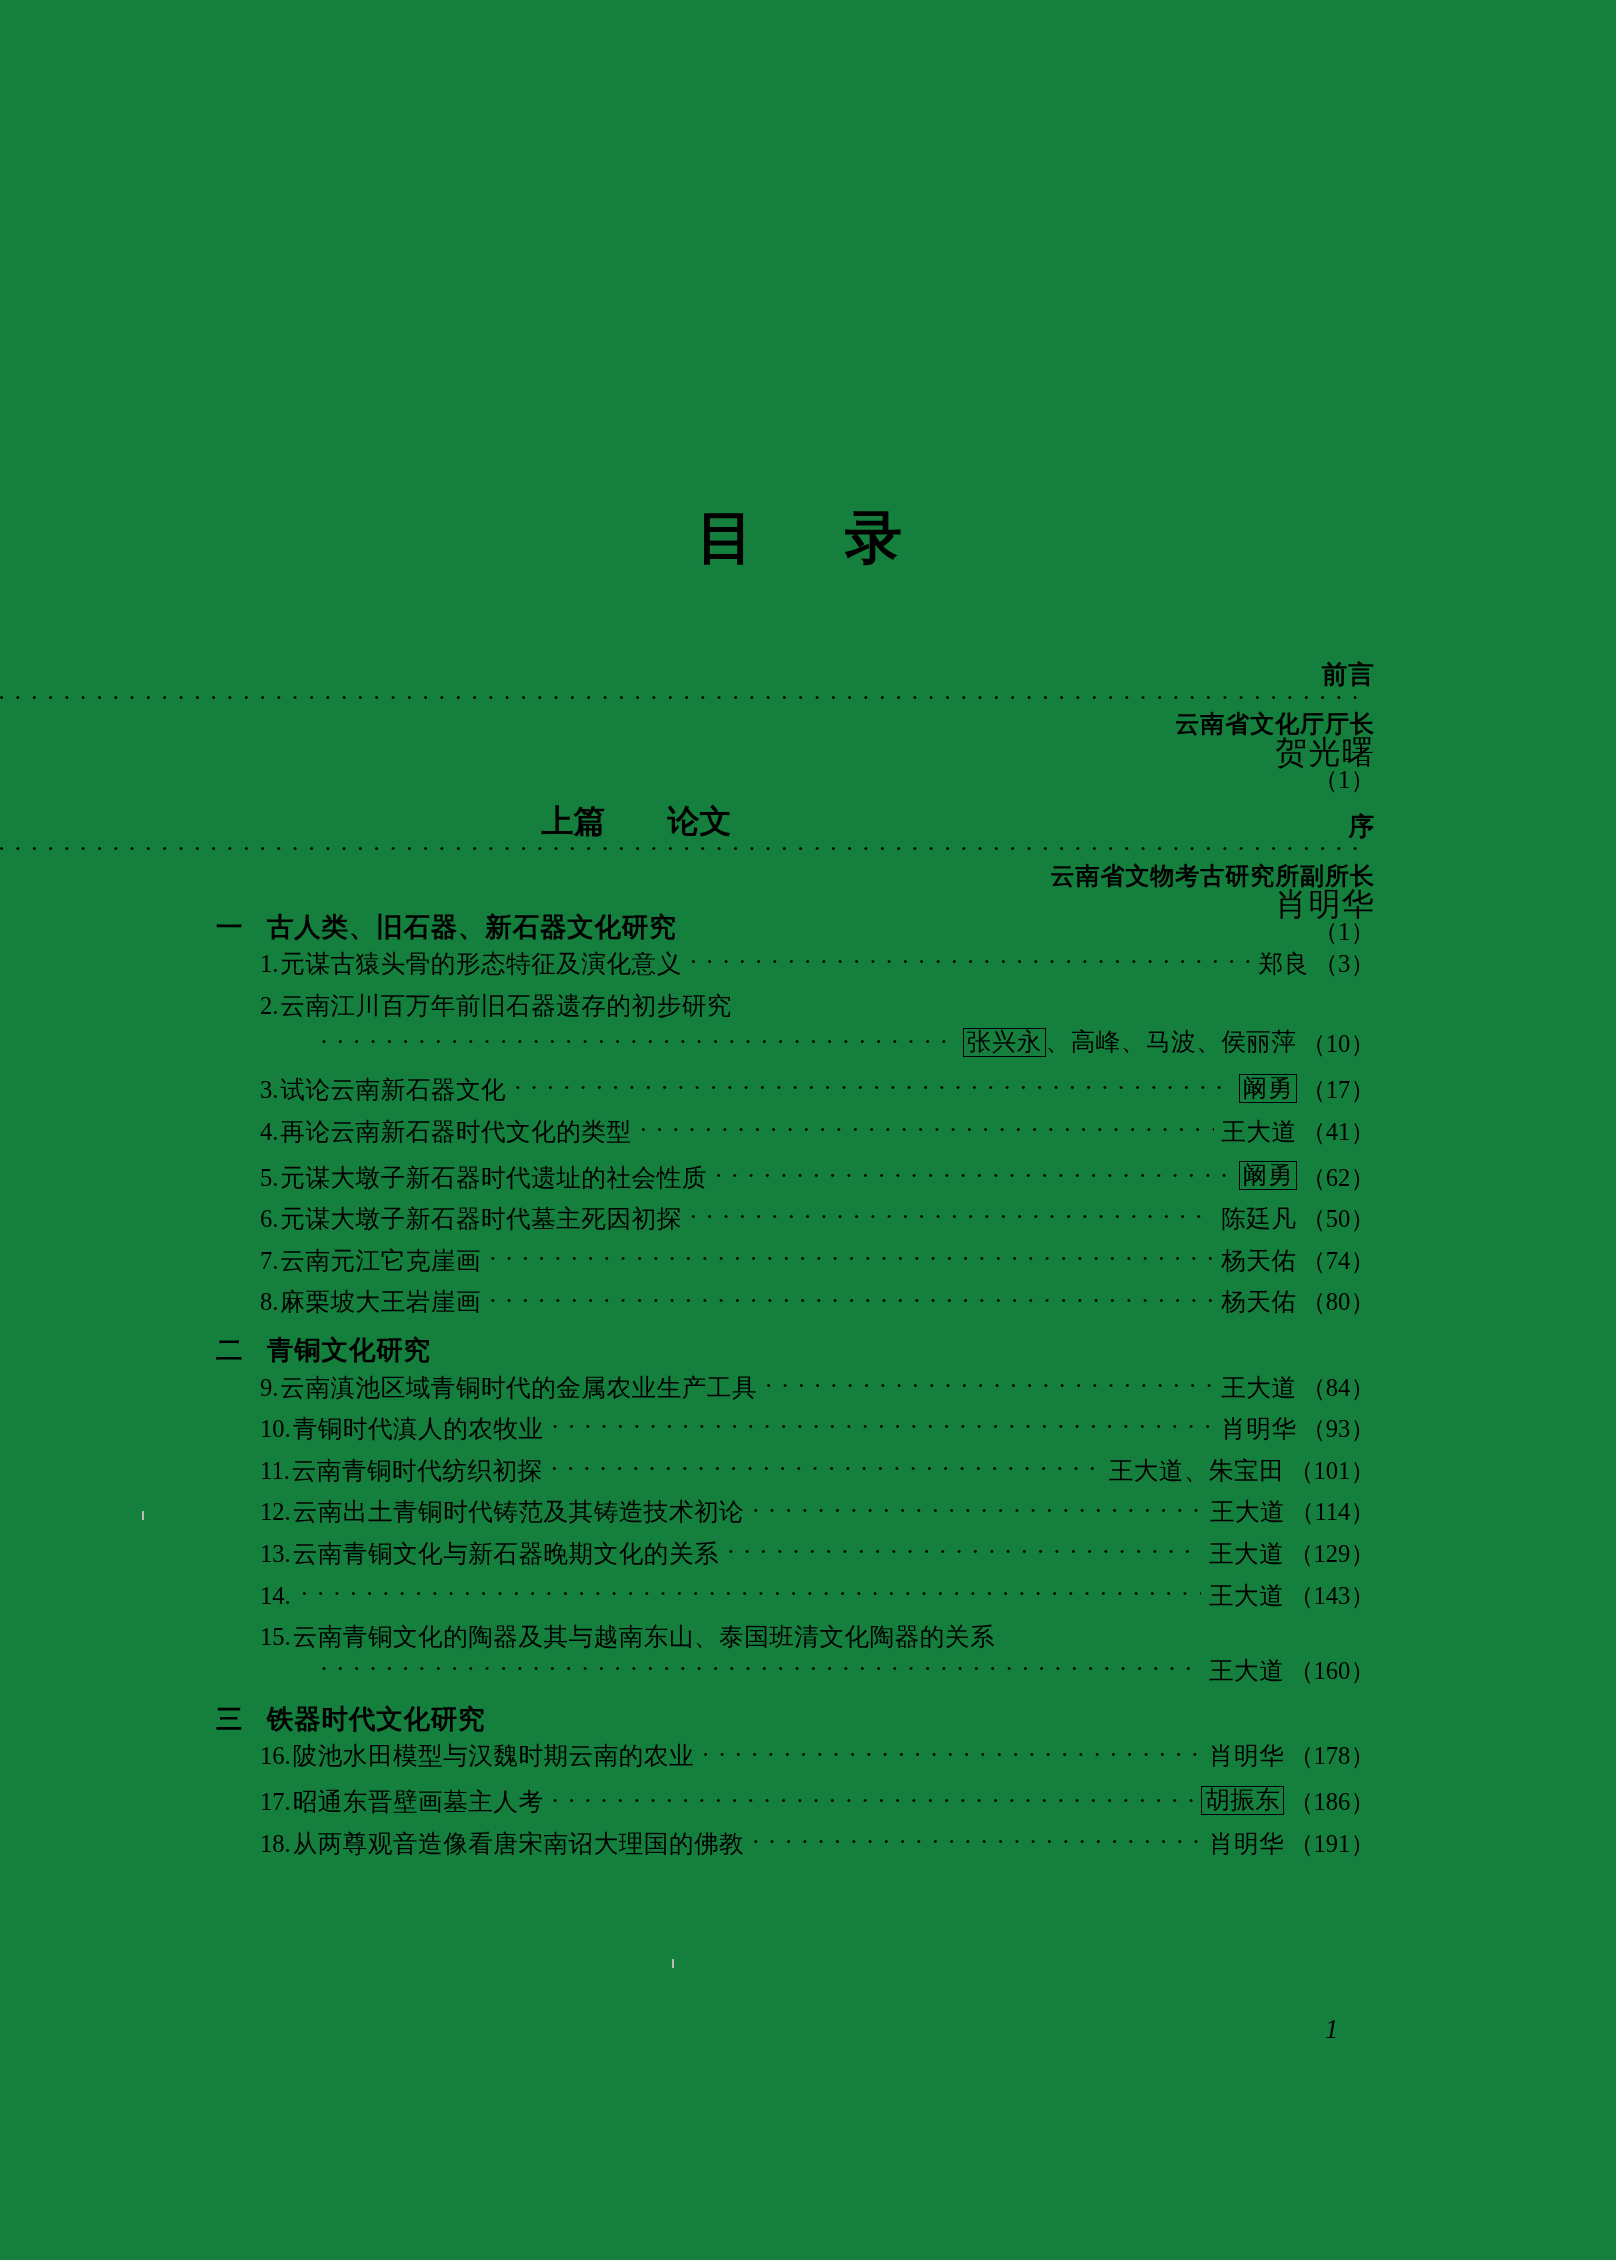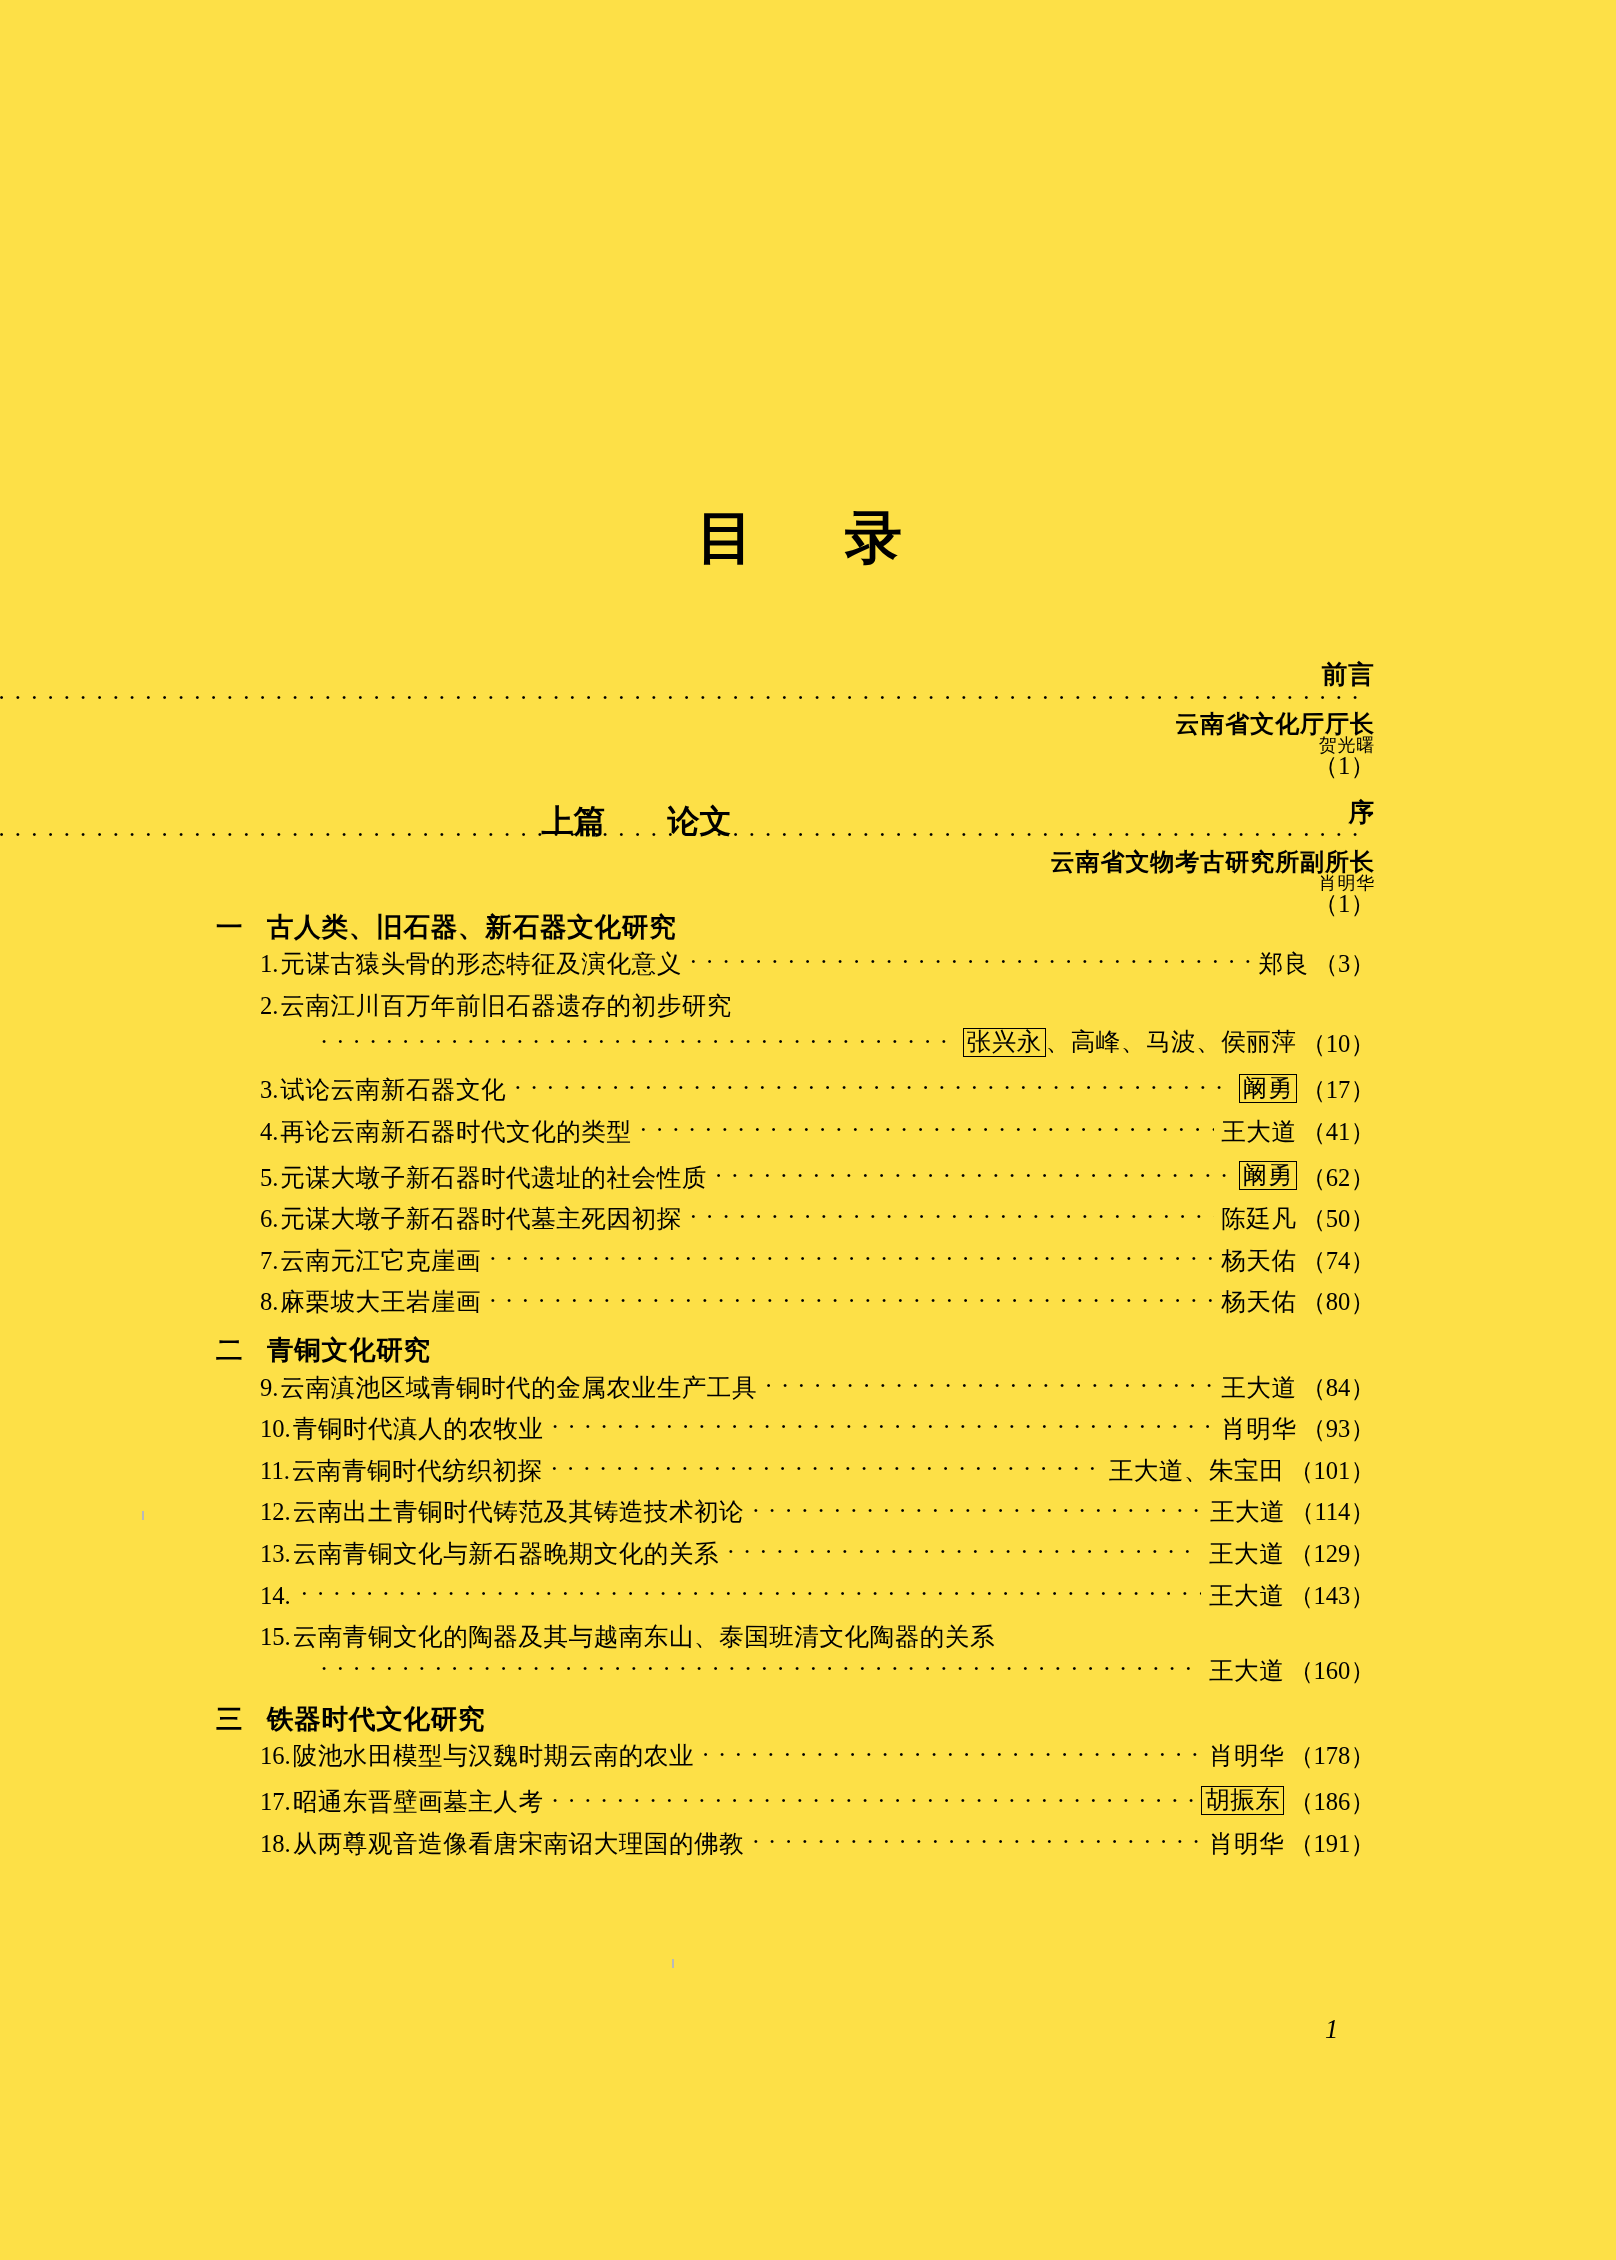--- a/index.html
+++ b/index.html
@@ -4,21 +4,21 @@
 <style>
   html, body {
     margin: 0;
     padding: 0;
     background: #ffffff;
   }
   .page {
     position: relative;
     width: 1616px;
     height: 2261px;
-    background: #fde047;
+    background: #15803d;
     font-family: "Liberation Serif", "DejaVu Serif", serif;
     color: #000000;
     overflow: hidden;
   }
   .content {
     position: absolute;
     left: 0;
     top: 0;
     width: 1616px;
     height: 2261px;
@@ -73,21 +73,21 @@
     top: -1.9px;
   }
   .fm-role {
     flex: 0 0 auto;
     font-size: 24px;
     letter-spacing: 0.04em;
     font-weight: bold;
   }
   .fm-author {
     flex: 0 0 auto;
-    font-size: 18px;
+    font-size: 32px;
     letter-spacing: 0.04em;
   }
   .fm-page {
     flex: 0 0 auto;
     margin-left: 5.7px;
     font-size: 24.6px;
   }
 
   
   .part-heading {

